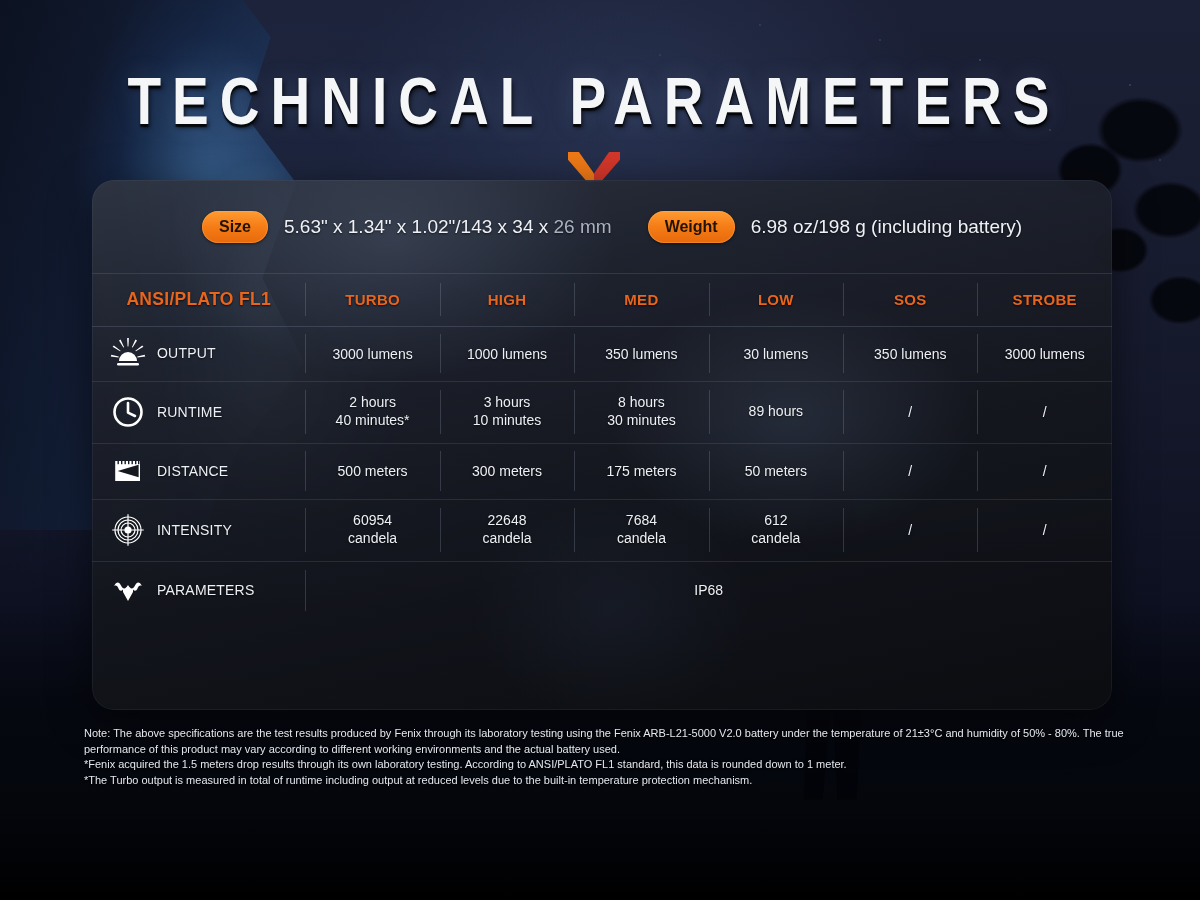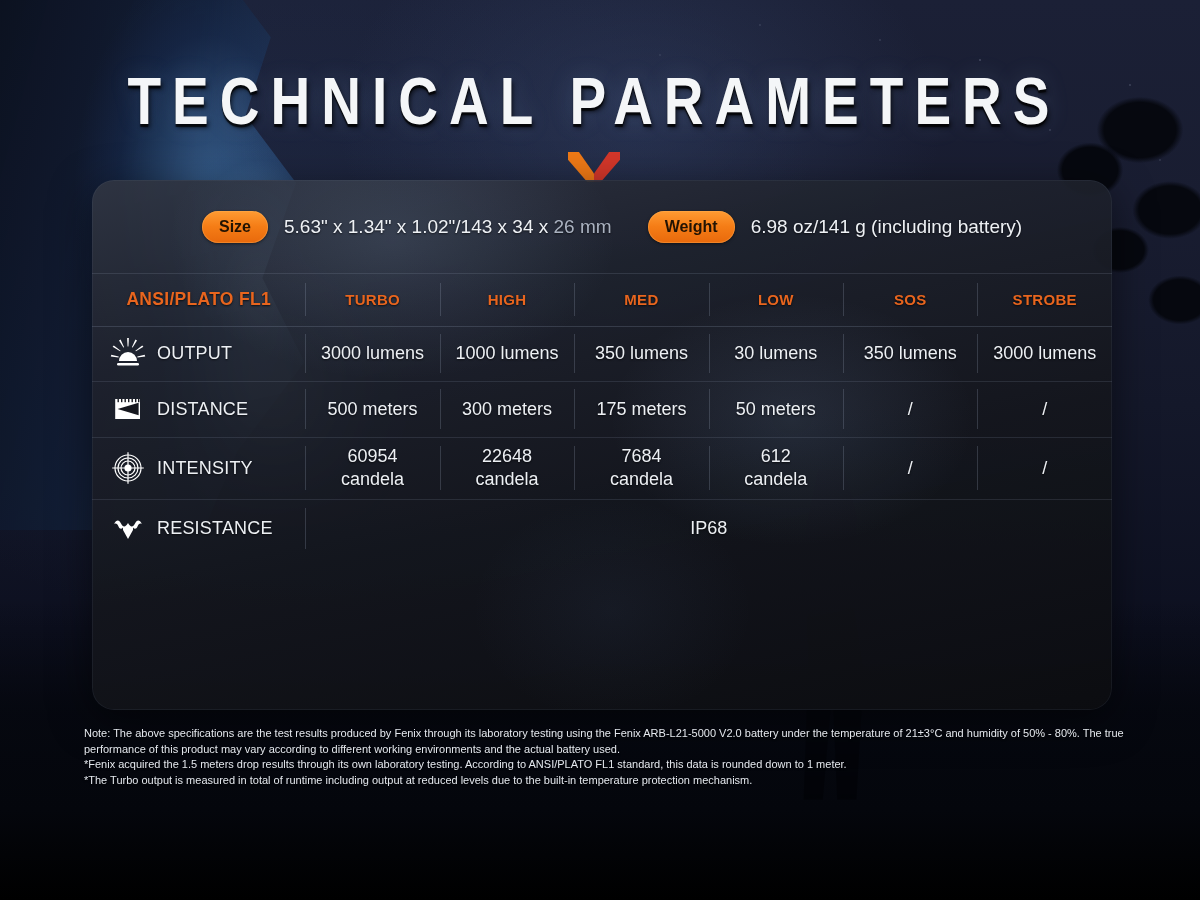--- a/index.html
+++ b/index.html
@@ -184,21 +184,21 @@
     table-layout: fixed;
     padding-left: 12px;
   }
   table.spec col.c-label { width: 200px; }
   table.spec col.c-mode  { width: 126px; }
 
   table.spec th, table.spec td {
     text-align: center;
     vertical-align: middle;
     color: #edf0f4;
-    font-size: 18px;
+    font-size: 14px;
     font-weight: normal;
     text-shadow: 0 1px 2px rgba(0,0,0,0.65);
     position: relative;
   }
   table.spec thead th {
     height: 52px;
     color: #e8651e;
     font-size: 15px;
     font-weight: bold;
     letter-spacing: 0.3px;
@@ -277,21 +277,21 @@
   </div>
 </div>
 
 <div class="panel">
  <div class="panel-inner">
 
   <div class="sw-row">
     <span class="pill">Size</span>
     <span class="sw-val"><span>5.63" x 1.34" x 1.02"/143 x 34 x</span> <span class="dim">26 mm</span></span>
     <span class="pill">Weight</span>
-    <span class="sw-val">6.98 oz/141 g (including battery)</span>
+    <span class="sw-val">6.98 oz/198 g (including battery)</span>
   </div>
 
   <table class="spec">
     <colgroup>
       <col class="c-label">
           <col class="c-mode">
           <col class="c-mode">
           <col class="c-mode">
       <col class="c-mode">
           <col class="c-mode">
@@ -330,20 +330,42 @@
           </span>
         </td>
         <td class="vdiv">3000 lumens</td>
         <td class="vdiv">1000 lumens</td>
         <td class="vdiv">350 lumens</td>
         <td class="vdiv">30 lumens</td>
         <td class="vdiv">350 lumens</td>
         <td class="vdiv">3000 lumens</td>
       </tr>
 
+      <tr class="r-runtime">
+        <td class="row-label">
+          <span class="label-flex">
+            <span class="icon">
+              <svg viewBox="0 0 36 36" width="36" height="36">
+                <circle cx="18" cy="18" r="13.5" fill="none" stroke="#fff" stroke-width="2.6"></circle>
+                <path d="M18 9 L18 18.6 L25 22" fill="none" stroke="#fff" stroke-width="2.6" stroke-linecap="round" stroke-linejoin="round"></path>
+              </svg>
+            </span>
+            <span class="label-text">RUNTIME</span>
+          </span>
+        </td>
+        <td class="vdiv cell-lines" style="white-space:pre-line">2 hours
+40 minutes*</td>
+        <td class="vdiv cell-lines" style="white-space:pre-line">3 hours
+10 minutes</td>
+        <td class="vdiv cell-lines" style="white-space:pre-line">8 hours
+30 minutes</td>
+        <td class="vdiv cell-lines" style="white-space:pre-line">89 hours</td>
+        <td class="vdiv slash">/</td>
+        <td class="vdiv slash">/</td>
+      </tr>
 
       <tr class="r-distance">
         <td class="row-label">
           <span class="label-flex">
             <span class="icon">
               <svg viewBox="0 0 36 36" width="36" height="36">
                 <rect x="6" y="8" width="24" height="20" fill="#fff"></rect>
                 <g fill="#16181f">
                   <rect x="7.5" y="8" width="1.4" height="3.2"></rect>
                       <rect x="11" y="8" width="1.4" height="3.2"></rect>
@@ -399,21 +421,21 @@
 
 
       <tr class="r-sub">
         <td class="row-label">
           <span class="label-flex">
             <span class="icon">
               <svg viewBox="0 0 36 36" width="36" height="36">
                 <path d="M4 14 C6.5 9.5, 9 9.5, 11 13.5 C13 17.5, 15.5 17.5, 18 13 C20.5 17.5, 23 17.5, 25 13.5 C27 9.5, 29.5 9.5, 32 14 C30 13, 28.5 13.8, 27.5 16.5 C26.5 19, 24.5 19.5, 23 17.5 L23 20 L18 29 L13 20 L13 17.5 C11.5 19.5, 9.5 19, 8.5 16.5 C7.5 13.8, 6 13, 4 14 Z" fill="#fff"></path>
               </svg>
             </span>
-            <span class="label-text">RESISTANCE</span>
+            <span class="label-text">PARAMETERS</span>
           </span>
         </td>
         <td class="vdiv" colspan="6">IP68</td>
       </tr>
 
     </tbody>
   </table>
 
  </div>
 </div>

